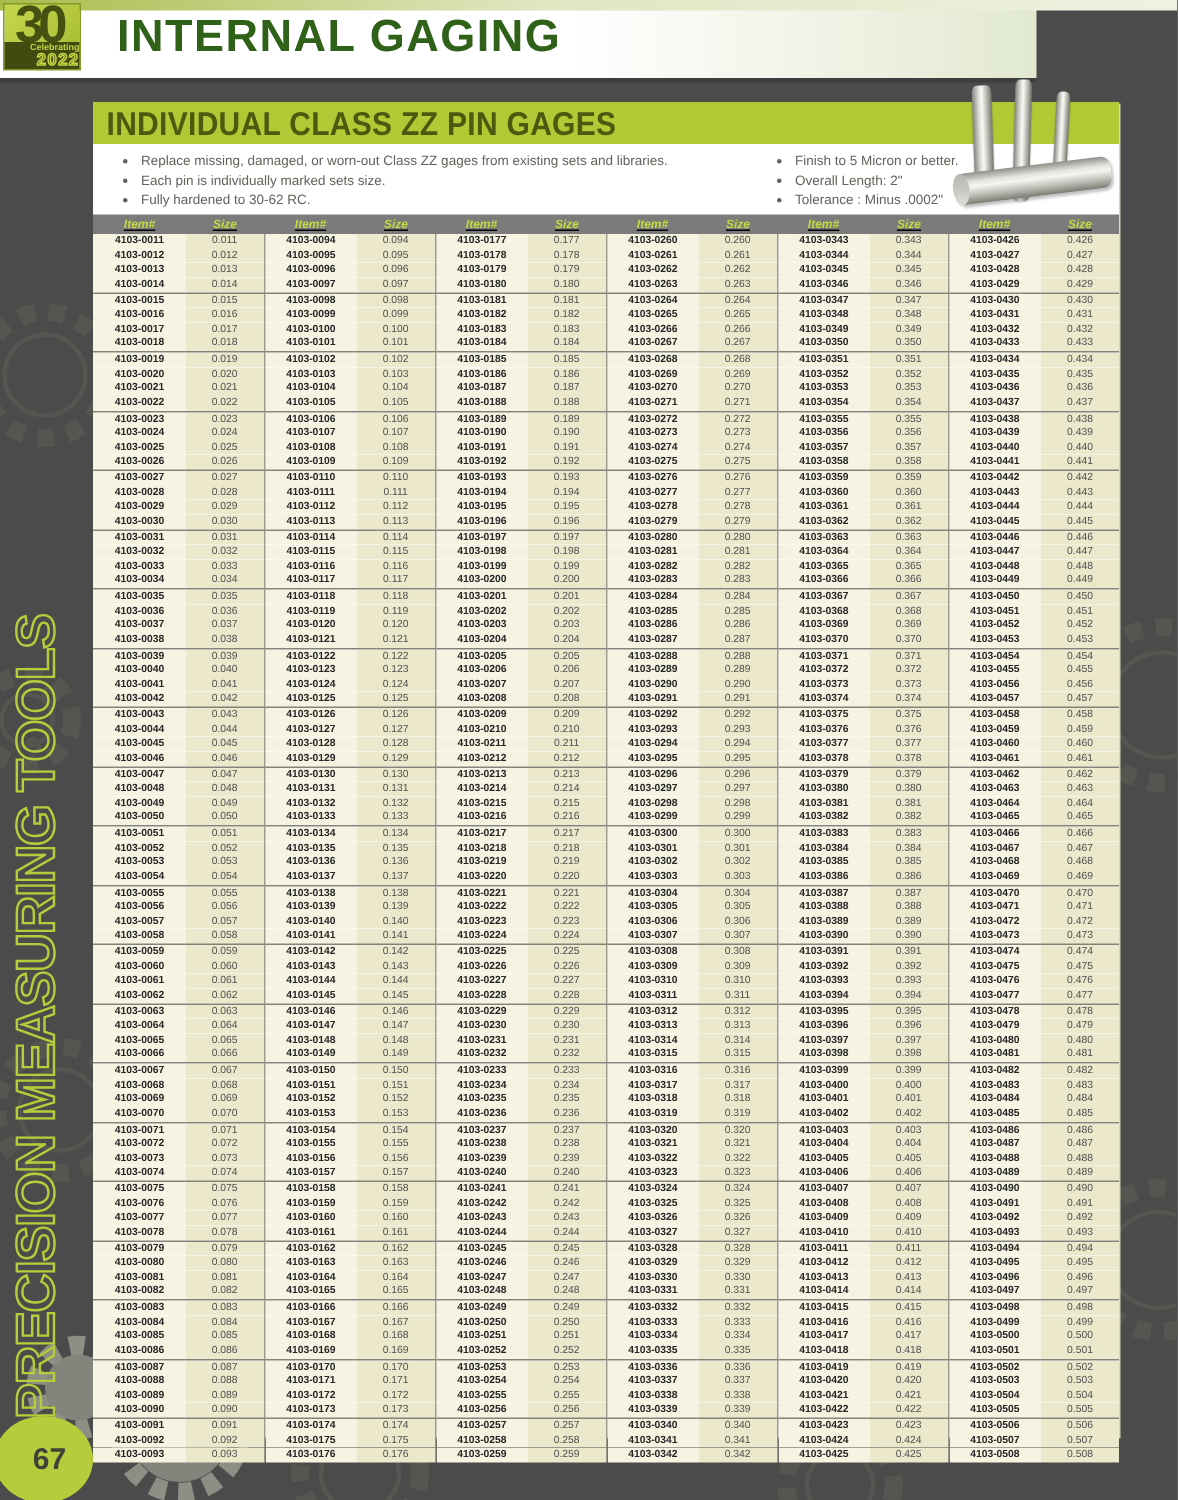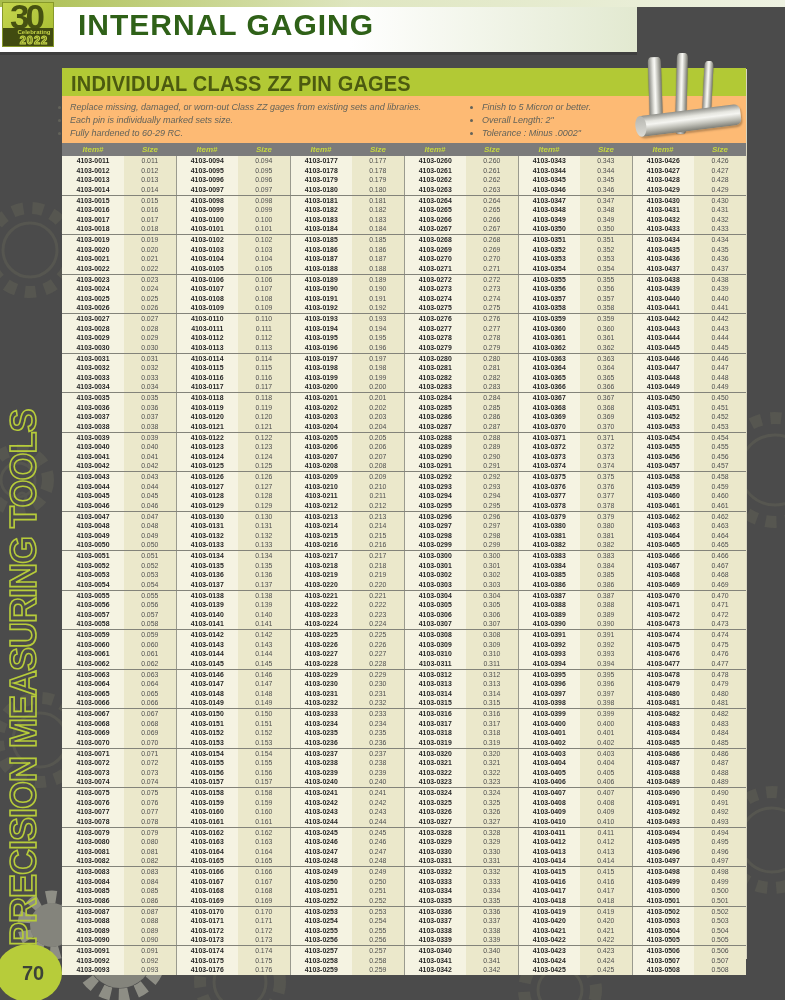--- a/index.html
+++ b/index.html
@@ -5,53 +5,53 @@
   html,body{margin:0;padding:0;background:#333;}
   .page{position:relative;width:785px;height:1000px;background:#4b4b4b;overflow:hidden;
         font-family:"Liberation Sans",sans-serif;margin:0 auto;}
   .gears{position:absolute;left:0;top:0;z-index:1;}
   .gt{fill:none;stroke:#565650;stroke-width:12;stroke-dasharray:11 9;}
   .gb{fill:none;stroke:#565650;stroke-width:3;}
   .gtl{fill:none;stroke:#8e8e85;stroke-width:13;stroke-dasharray:10 8;}
   .gbl{fill:#84847c;}
 
   
-  .top-band{position:absolute;left:0;top:0;width:637px;height:52px;z-index:3;
+  .top-band{position:absolute;left:0;top:0;width:691px;height:52px;z-index:3;
             background:linear-gradient(90deg,#ffffff 0%,#ffffff 55%,#e2e9d0 100%);
             border-bottom:3px solid #3e3e3e;}
   .top-strip{position:absolute;left:0;top:0;width:785px;height:7px;
              background:linear-gradient(90deg,#a9bd4b,#dfe6c0 45%,#eef2e2);}
   .page-title{position:absolute;left:78px;top:8px;margin:0;font-size:30px;font-weight:bold;
               color:#2f6118;letter-spacing:1px;}
 
   
   .logo{position:absolute;left:2px;top:2px;width:52px;height:45px;z-index:7;
         background:linear-gradient(135deg,#c6d64e,#a4ba30);border:1px solid #87992a;box-sizing:border-box;}
   .logo-num{position:absolute;top:-6px;left:7px;font-size:35px;font-weight:bold;color:#465111;letter-spacing:-4px;}
-  .logo-band{position:absolute;bottom:0;left:0;right:0;background:#414b10;text-align:center;padding:1px 0 0 12px;}
+  .logo-band{position:absolute;bottom:0;left:0;right:0;background:#414b10;text-align:right;padding:1px 0 0 12px;}
   .logo-celebrating{font-size:6px;font-weight:bold;color:#c3d346;line-height:6px;}
   .logo-year{font-size:11px;font-weight:bold;letter-spacing:1px;line-height:11px;color:#c3d346;
              -webkit-text-fill-color:transparent;-webkit-text-stroke:1px #c3d346;}
 
   
-  .panel{position:absolute;left:62px;top:68px;width:684px;height:890px;background:#fdba74;z-index:2;
+  .panel{position:absolute;left:62px;top:68px;width:684px;height:890px;background:#ffffff;z-index:2;
          box-shadow:1px 1px 0 #d8d5c0;}
   .section-bar{position:absolute;left:0;top:0;width:100%;height:28px;background:#b2c935;}
   .section-title{margin:0;padding:3px 0 0 9px;font-size:20px;font-weight:bold;color:#4c5a10;
                  letter-spacing:0.2px;transform:scaleY(1.1);transform-origin:left top;}
   .bullets{position:absolute;left:0;top:28px;width:100%;height:47px;display:flex;
            font-size:9px;color:#63635a;}
-  .bullets ul{margin:5px 0 0 0;padding-left:8px;list-style:disc outside;font-style:italic;}
+  .bullets ul{margin:5px 0 0 0;padding-left:32px;list-style:disc outside;}
   .bullets li{margin-bottom:1px;line-height:12px;}
   .blist-left{width:404px;}
   .blist-right{width:200px;margin-left:0;}
 
   
   .gage-table{position:absolute;left:0;top:75px;width:684px;border-collapse:collapse;table-layout:fixed;}
-  .gage-table thead tr{height:13px;background:#7b7b7b;}
+  .gage-table thead tr{height:13px;background:#7b7b7b;text-decoration:underline;}
   .gage-table th{font-size:8px;font-weight:bold;font-style:italic;color:#c6d741;text-align:center;padding:0;}
   .gage-table td{height:9.62px;line-height:9.62px;font-size:6.9px;text-align:center;padding:0;
                  white-space:nowrap;overflow:hidden;}
   td.item{font-weight:bold;color:#262626;background:#f5f3e2;}
   td.size{font-weight:normal;color:#4f4f4f;background:#ebe8cb;}
   td.vdiv{border-right:1px solid #9a9a8e;}
   tr.group-end td{border-bottom:1px solid #83837a;}
   th.h-item{width:62px;} th.h-size{width:52px;}
 
   
@@ -151,21 +151,21 @@
   </div>
 
   <div class="panel">
     <div class="section-bar">
       <h2 class="section-title">INDIVIDUAL CLASS ZZ PIN GAGES</h2>
     </div>
     <div class="bullets">
       <ul class="blist-left">
         <li>Replace missing, damaged, or worn-out Class ZZ gages from existing sets and libraries.</li>
         <li>Each pin is individually marked sets size.</li>
-        <li>Fully hardened to 60-29 RC.</li>
+        <li>Fully hardened to 30-62 RC.</li>
       </ul>
       <ul class="blist-right">
         <li>Finish to 5 Micron or better.</li>
         <li>Overall Length: 2"</li>
         <li>Tolerance : Minus .0002"</li>
       </ul>
     </div>
     <table class="gage-table">
       <thead>
           <tr>
@@ -1353,16 +1353,16 @@
   <div class="pins">
     <div class="pin-v pin-v1"></div>
     <div class="pin-v pin-v2"></div>
     <div class="pin-v pin-v3"></div>
     <div class="pin-h"></div>
   </div>
 
   <div class="sidebar-label">PRECISION MEASURING TOOLS</div>
 
   <div class="page-circle">
-    <span>70</span>
+    <span>67</span>
   </div>
 
 </div>
 
 </body></html>

